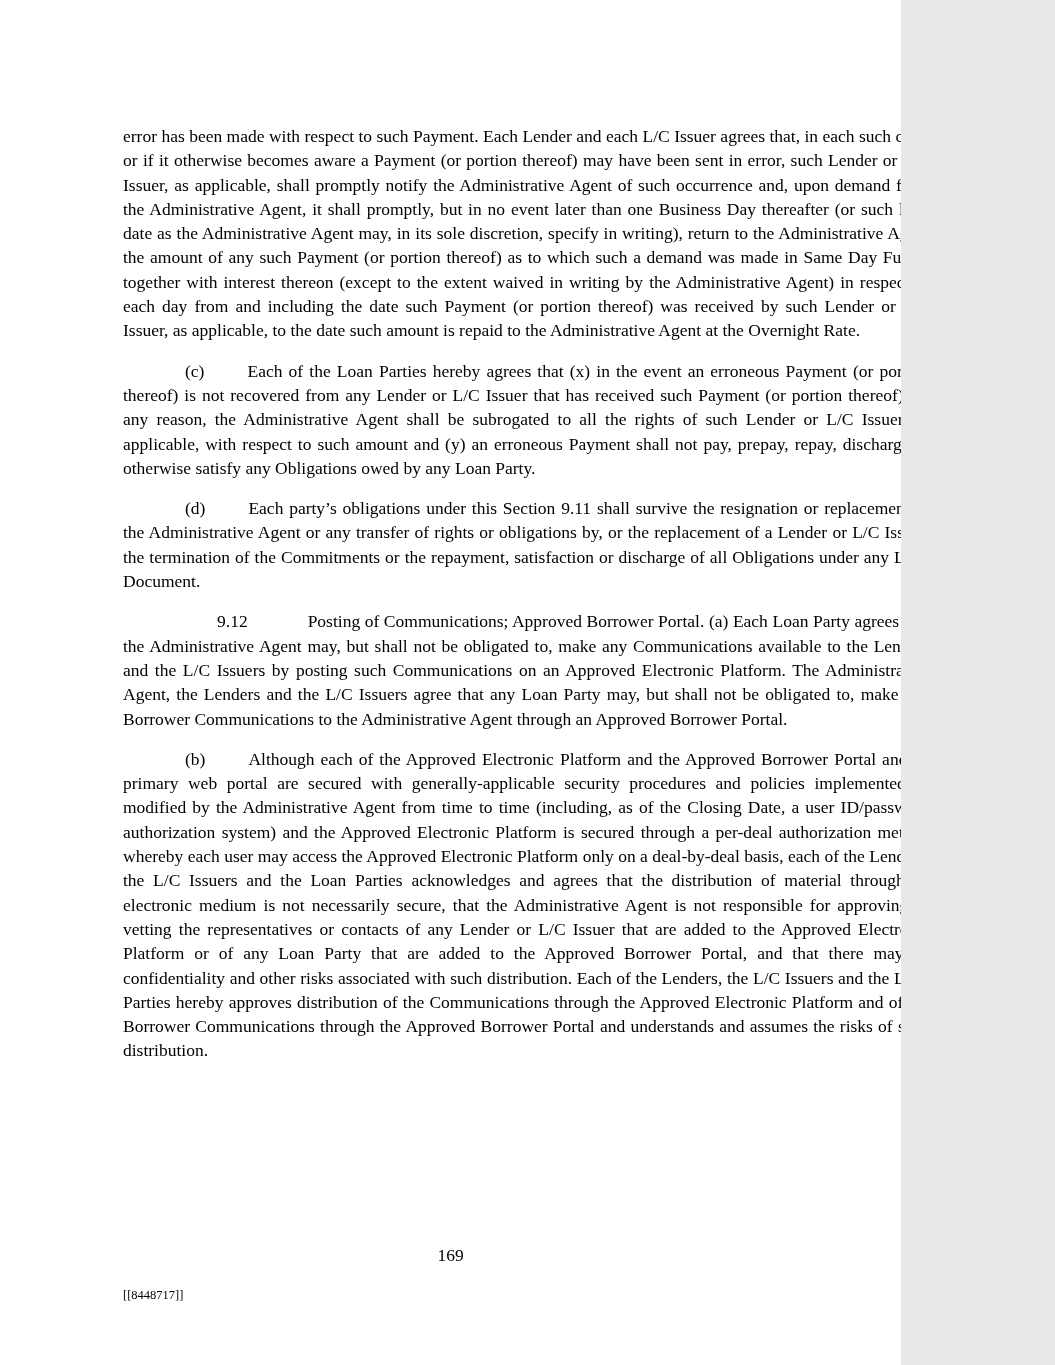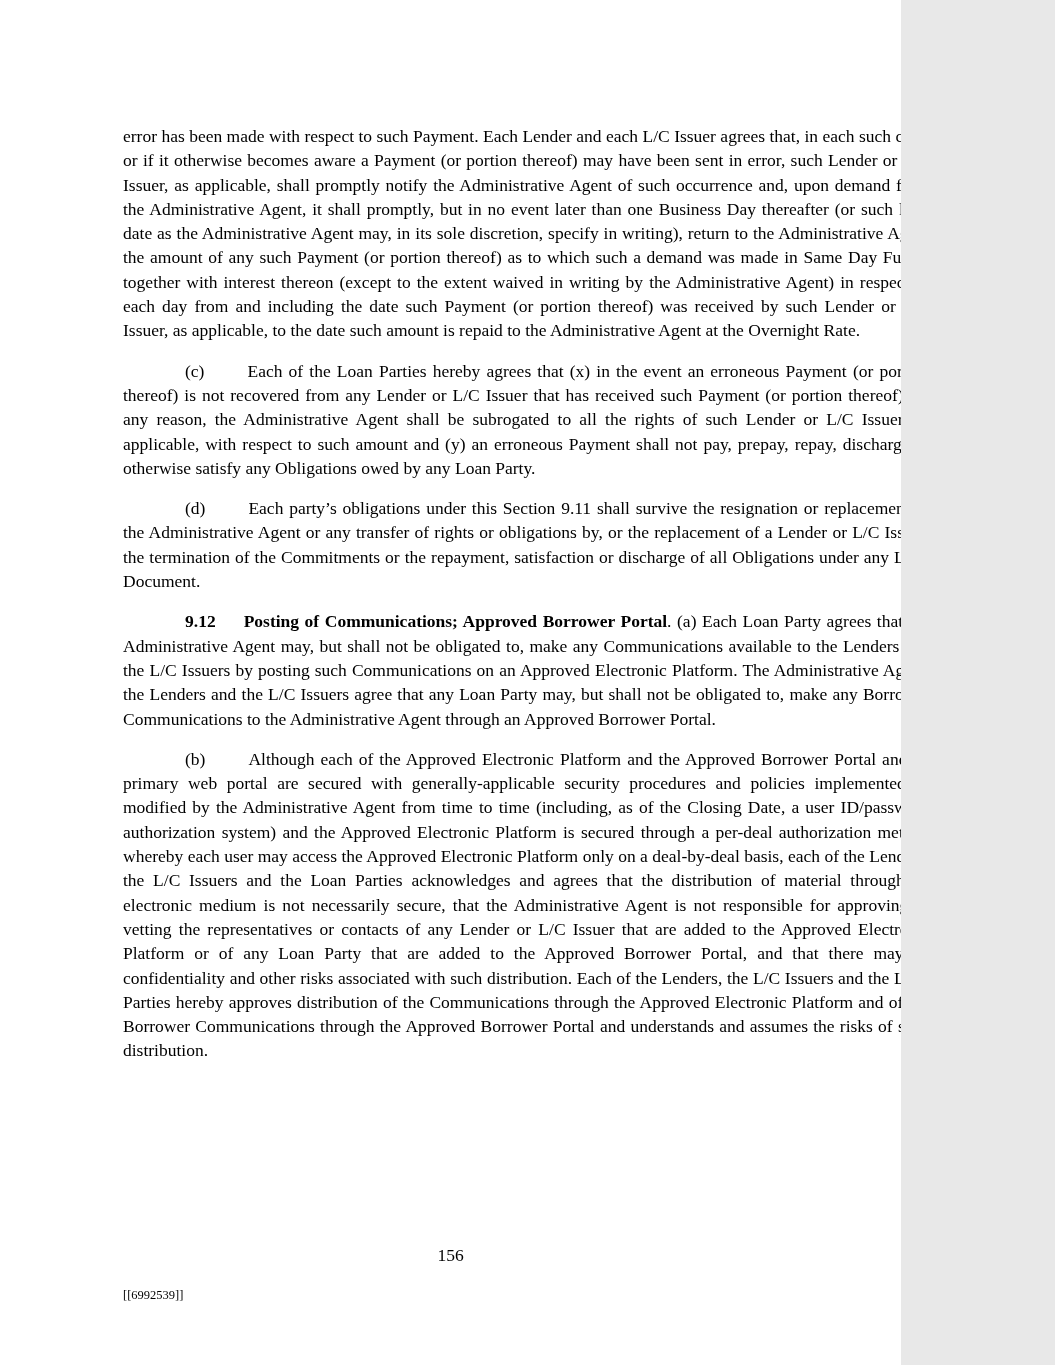--- a/index.html
+++ b/index.html
@@ -24,21 +24,21 @@
     top: 124px;
     width: 807px;
     text-align: justify;
   }
   .para { margin: 0 0 16px 0; }
   .para:last-child { margin-bottom: 8px; }
   .indented { text-indent: 62px; }
   .tab { display: inline-block; }
   .tab-wide { width: 43px; }
   .tab-narrow { width: 28px; }
-  .bold { font-weight: bold; }
+  .bold { font-weight: normal; margin-left: 32px; }
   .underline { }
   .page-number {
     position: absolute;
     left: 0;
     top: 1243px;
     width: 100%;
     text-align: center;
     font-size: 17.5px;
   }
   .doc-id {
@@ -60,15 +60,15 @@
     <p class="para indented"><span class="label">(c)</span><span class="tab tab-wide"></span><span>Each of the Loan Parties hereby agrees that (x) in the event an erroneous Payment (or portion thereof) is not recovered from any Lender or L/C Issuer that has received such Payment (or portion thereof) for any reason, the Administrative Agent shall be subrogated to all the rights of such Lender or L/C Issuer, as applicable, with respect to such amount and (y) an erroneous Payment shall not pay, prepay, repay, discharge or otherwise satisfy any Obligations owed by any Loan Party.</span></p>
 
     <p class="para indented"><span class="label">(d)</span><span class="tab tab-wide"></span><span>Each party’s obligations under this </span><span class="underline">Section 9.11</span><span> shall survive the resignation or replacement of the Administrative Agent or any transfer of rights or obligations by, or the replacement of a Lender or L/C Issuer, the termination of the Commitments or the repayment, satisfaction or discharge of all Obligations under any Loan Document.</span></p>
 
     <p class="para indented"><span class="bold">9.12</span><span class="tab tab-narrow"></span><span class="bold">Posting of Communications; Approved Borrower Portal</span><span>.  (a) Each Loan Party agrees that the Administrative Agent may, but shall not be obligated to, make any Communications available to the Lenders and the L/C Issuers by posting such Communications on an Approved Electronic Platform.  The Administrative Agent, the Lenders and the L/C Issuers agree that any Loan Party may, but shall not be obligated to, make any Borrower Communications to the Administrative Agent through an Approved Borrower Portal.</span></p>
 
     <p class="para indented"><span class="label">(b)</span><span class="tab tab-wide"></span><span>Although each of the Approved Electronic Platform and the Approved Borrower Portal and its primary web portal are secured with generally-applicable security procedures and policies implemented or modified by the Administrative Agent from time to time (including, as of the Closing Date, a user ID/password authorization system) and the Approved Electronic Platform is secured through a per-deal authorization method whereby each user may access the Approved Electronic Platform only on a deal-by-deal basis, each of the Lenders, the L/C Issuers and the Loan Parties acknowledges and agrees that the distribution of material through an electronic medium is not necessarily secure, that the Administrative Agent is not responsible for approving or vetting the representatives or contacts of any Lender or L/C Issuer that are added to the Approved Electronic Platform or of any Loan Party that are added to the Approved Borrower Portal, and that there may be confidentiality and other risks associated with such distribution.  Each of the Lenders, the L/C Issuers and the Loan Parties hereby approves distribution of the Communications through the Approved Electronic Platform and of the Borrower Communications through the Approved Borrower Portal and understands and assumes the risks of such distribution.</span></p>
 
   </div>
 
-  <div class="page-number">156</div>
-  <div class="doc-id">[[6992539]]</div>
+  <div class="page-number">169</div>
+  <div class="doc-id">[[8448717]]</div>
 </div>
 
 </body></html>

